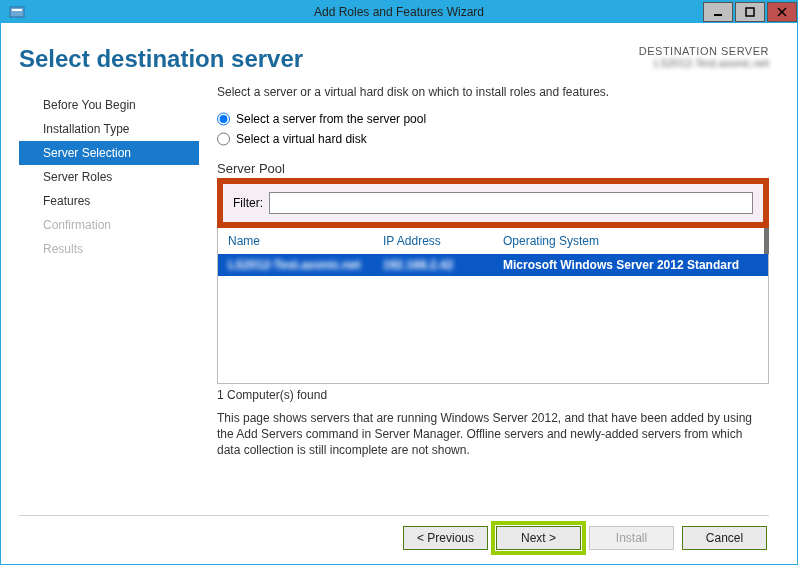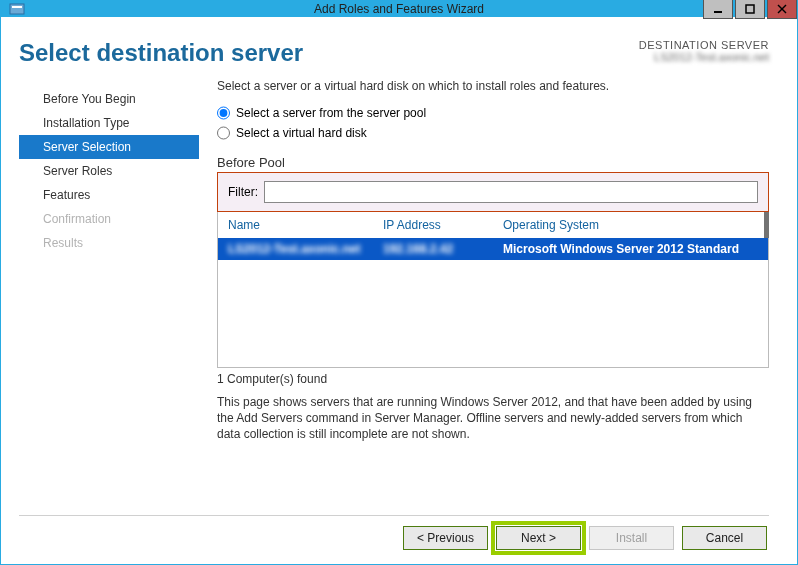--- a/index.html
+++ b/index.html
@@ -1,18 +1,18 @@
 <!DOCTYPE html>
 <html><head>
 <meta charset="utf-8">
 <style>
   * { box-sizing: border-box; margin: 0; padding: 0; }
   html, body { width: 798px; height: 565px; overflow: hidden; font-family: "Segoe UI", Tahoma, sans-serif; font-size: 12px; background: #fff; }
   .window { width: 798px; height: 565px; border: 1px solid #29abe2; display: flex; flex-direction: column; background: #fff; }
-  .titlebar { height: 16px; background: #29abe2; display: flex; align-items: center; color: #000; position: relative; }
+  .titlebar { height: 22px; background: #29abe2; display: flex; align-items: center; color: #000; position: relative; }
   .titlebar-icon { width: 16px; height: 16px; margin: 0 8px; }
   .titlebar-title { position: absolute; left: 50%; transform: translateX(-50%); font-size: 12px; color: #222; }
   .titlebar-buttons { display: flex; margin-left: auto; }
   .titlebar-btn { width: 30px; height: 20px; background: #bfbfbf; border: 1px solid #555; margin-left: 2px; display: flex; align-items: center; justify-content: center; font-family: Arial; font-size: 10px; }
   .titlebar-btn.close { background: #c0504d; color: #000; }
   .content { flex: 1; display: flex; flex-direction: column; padding: 22px 28px 14px 18px; }
   .header-row { display: flex; justify-content: space-between; align-items: flex-start; margin-bottom: 12px; }
   .page-title { font-size: 24px; font-weight: 700; color: #1b699c; }
   .dest-block { text-align: right; font-size: 11px; }
   .dest-label { color: #555; letter-spacing: 0.5px; }
@@ -20,21 +20,21 @@
   .body-row { flex: 1; display: flex; }
   .nav { width: 180px; padding-top: 8px; font-size: 12px; }
   .nav-item { padding: 5px 8px 5px 24px; color: #333; cursor: default; }
   .nav-item.active { background: #1979ca; color: #fff; }
   .nav-item.disabled { color: #b3b3b3; }
   .main { flex: 1; display: flex; flex-direction: column; padding-left: 18px; }
   .instruct { color: #333; margin-bottom: 10px; }
   .radio-row { display: flex; margin: 3px 0 3px 0; font-size: 12px; }
   .radio-row input { margin-right: 6px; }
   .pool-label { margin-top: 12px; font-size: 13px; color: #333; }
-  .filter-box { border: 1px solid #c2410c; background: #f5eef5; padding: 8px 10px; display: flex; align-items: center; margin-top: 2px; }
+  .filter-box { border: 6px solid #c2410c; background: #f5eef5; padding: 8px 10px; display: flex; align-items: center; margin-top: 2px; }
   .filter-label { margin-right: 6px; }
   .filter-input { flex: 1; height: 22px; border: 1px solid #888; background: #fff; padding: 0 4px; }
   .table-head { display: flex; border-right: 5px solid #737373; padding: 6px 4px 6px 10px; font-size: 12px; color: #1463a0; }
   .col-name { width: 155px; }
   .col-ip { width: 120px; }
   .col-os { flex: 1; }
   .table-body { border: 1px solid #bbb; border-top: none; height: 130px; background: #fff; }
   .table-row { display: flex; padding: 4px 4px 4px 10px; font-size: 12px; font-weight: bold; }
   .table-row.selected { background: #0a58c6; color: #fff; }
   .blur { filter: blur(2.5px); }
@@ -103,21 +103,21 @@
 
         <label class="radio-row">
           <input type="radio" name="target" checked="" style="">
           <span>Select a server from the server pool</span>
         </label>
         <label class="radio-row">
           <input type="radio" name="target" style="">
           <span>Select a virtual hard disk</span>
         </label>
 
-        <div class="pool-label">Before Pool</div>
+        <div class="pool-label">Server Pool</div>
 
         <div class="filter-box">
           <span class="filter-label">Filter:</span>
           <input class="filter-input" type="text" value="" style="">
         </div>
 
         <div class="table-head" style="border-left:1px solid #bbb;border-top:none;">
           <div class="col-name">Name</div>
           <div class="col-ip">IP Address</div>
           <div class="col-os">Operating System</div>

